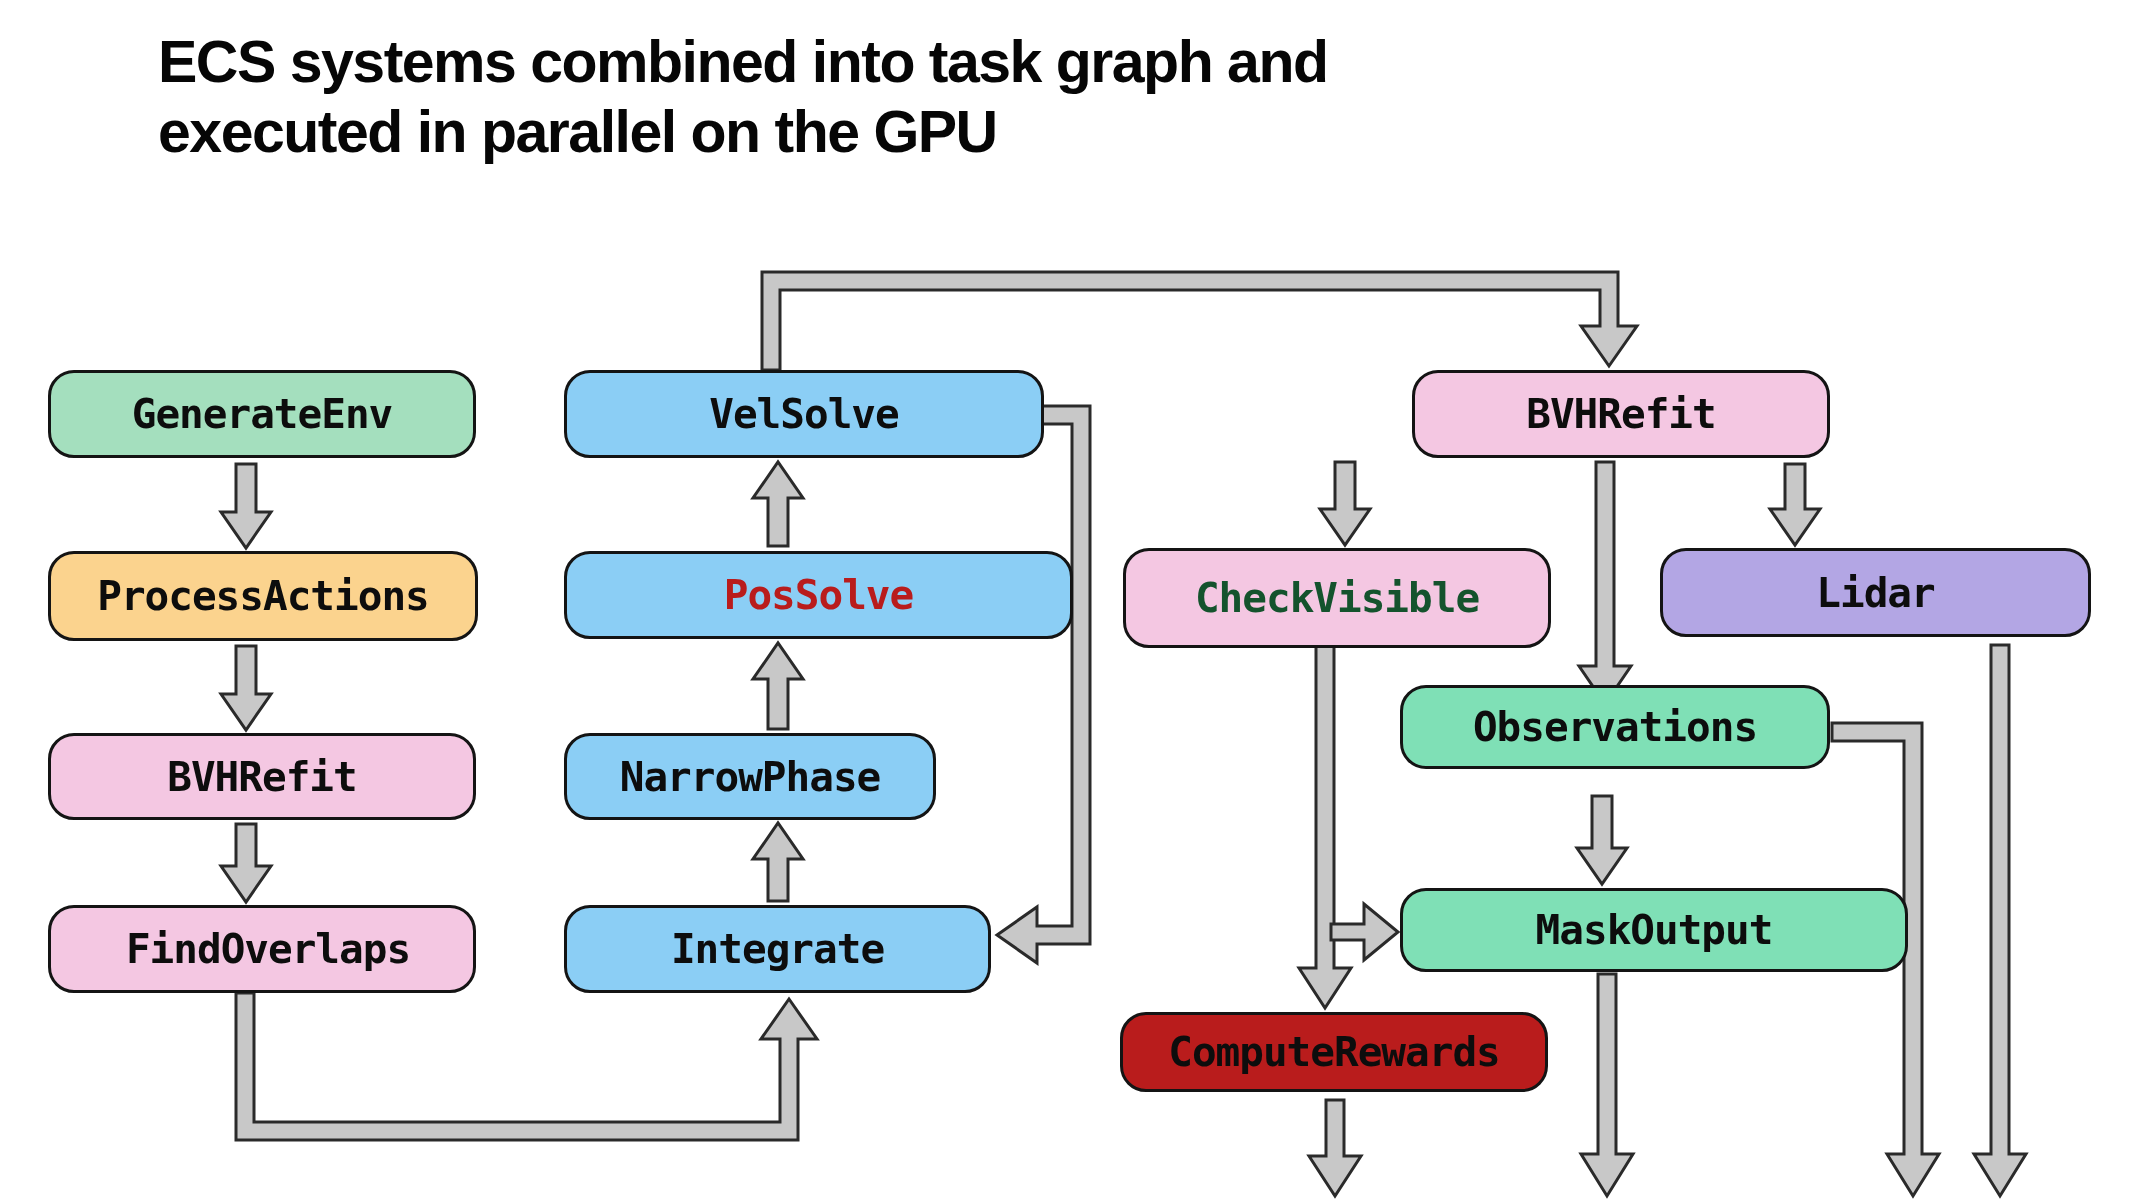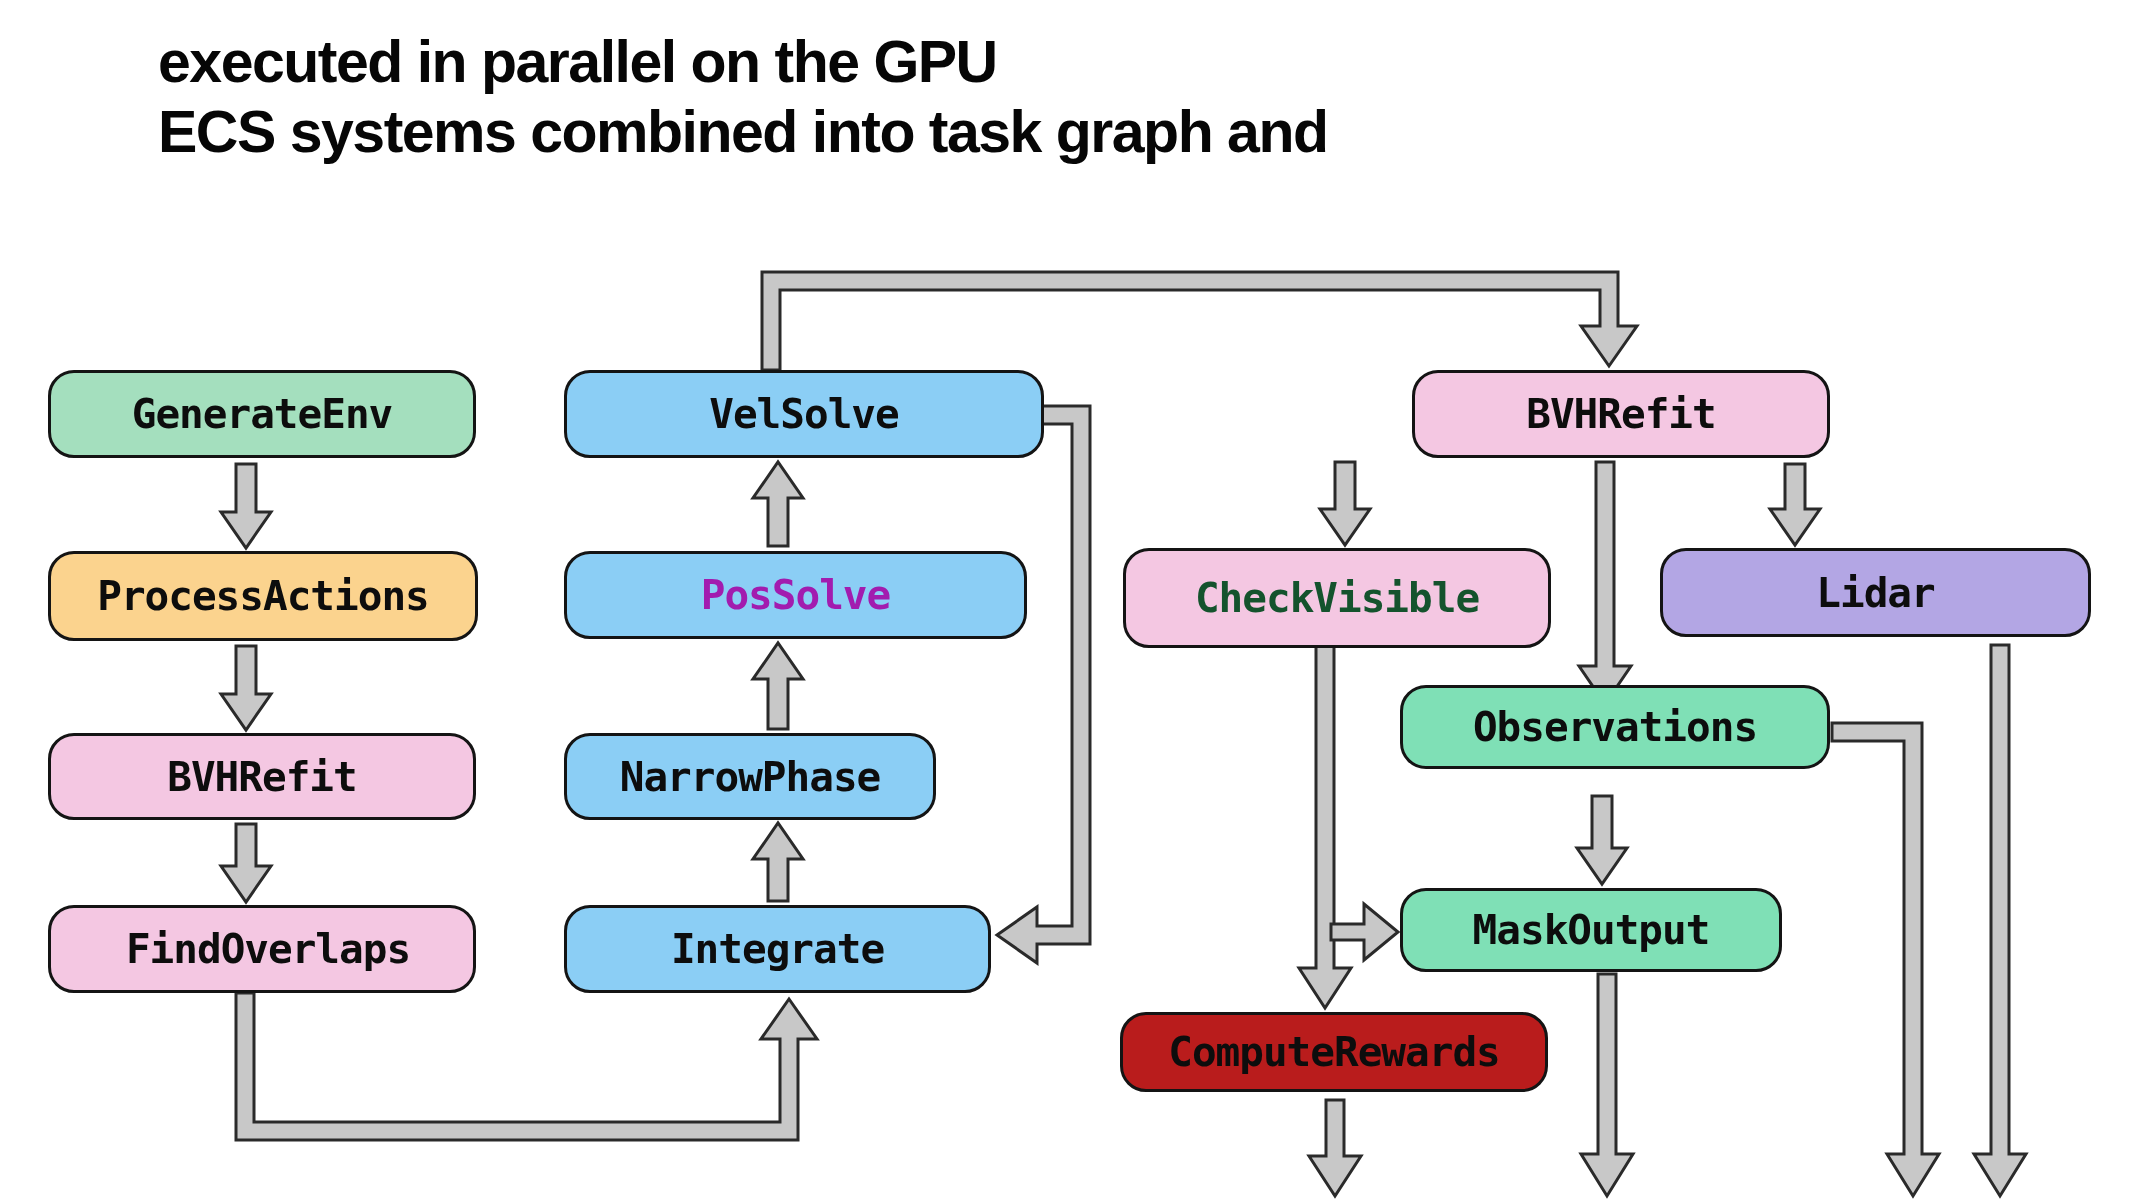--- a/index.html
+++ b/index.html
@@ -36,60 +36,60 @@
       <path d="M1785.0 464.0 L 1785.0 509.0 L 1770.0 509.0 L 1795.0 545.0 L 1820.0 509.0 L 1805.0 509.0 L 1805.0 464.0 Z" fill="#c8c8c8" stroke="#2a2a2a" stroke-width="3" stroke-linejoin="miter"></path>
       <path d="M1316.0 646.0 L 1316.0 968.0 L 1299.0 968.0 L 1325.0 1008.0 L 1351.0 968.0 L 1334.0 968.0 L 1334.0 646.0 Z" fill="#c8c8c8" stroke="#2a2a2a" stroke-width="3" stroke-linejoin="miter"></path>
       <path d="M1331.0 940.0 L 1364.0 940.0 L 1364.0 960.0 L 1398.0 932.0 L 1364.0 904.0 L 1364.0 924.0 L 1331.0 924.0 Z" fill="#c8c8c8" stroke="#2a2a2a" stroke-width="3" stroke-linejoin="miter"></path>
       <path d="M1592.0 796.0 L 1592.0 848.0 L 1577.0 848.0 L 1602.0 884.0 L 1627.0 848.0 L 1612.0 848.0 L 1612.0 796.0 Z" fill="#c8c8c8" stroke="#2a2a2a" stroke-width="3" stroke-linejoin="miter"></path>
       <path d="M1598.0 974.0 L 1598.0 1154.0 L 1581.0 1154.0 L 1607.0 1196.0 L 1633.0 1154.0 L 1616.0 1154.0 L 1616.0 974.0 Z" fill="#c8c8c8" stroke="#2a2a2a" stroke-width="3" stroke-linejoin="miter"></path>
       <path d="M1326.0 1100.0 L 1326.0 1156.0 L 1309.0 1156.0 L 1335.0 1196.0 L 1361.0 1156.0 L 1344.0 1156.0 L 1344.0 1100.0 Z" fill="#c8c8c8" stroke="#2a2a2a" stroke-width="3" stroke-linejoin="miter"></path>
       <path d="M1832.0 741.0 L 1904.0 741.0 L 1904.0 1154.0 L 1887.0 1154.0 L 1913.0 1196.0 L 1939.0 1154.0 L 1922.0 1154.0 L 1922.0 723.0 L 1832.0 723.0 Z" fill="#c8c8c8" stroke="#2a2a2a" stroke-width="3" stroke-linejoin="miter"></path>
       <path d="M1991.0 645.0 L 1991.0 1154.0 L 1974.0 1154.0 L 2000.0 1196.0 L 2026.0 1154.0 L 2009.0 1154.0 L 2009.0 645.0 Z" fill="#c8c8c8" stroke="#2a2a2a" stroke-width="3" stroke-linejoin="miter"></path>
     </svg>
   <h1 id="title">
+    <span>ECS systems combined into task graph and</span>
     <span>executed in parallel on the GPU</span>
-    <span>ECS systems combined into task graph and</span>
   </h1>
   <div id="nodes">
       <div class="node" style="left: 48px; top: 370px; width: 428px; height: 88px; background: rgb(164, 223, 190); border-color: rgb(20, 20, 20); color: rgb(13, 13, 13);">
         <span>GenerateEnv</span>
       </div>
       <div class="node" style="left: 48px; top: 551px; width: 430px; height: 90px; background: rgb(251, 211, 142); border-color: rgb(20, 20, 20); color: rgb(13, 13, 13);">
         <span>ProcessActions</span>
       </div>
       <div class="node" style="left: 48px; top: 733px; width: 428px; height: 87px; background: rgb(244, 199, 226); border-color: rgb(20, 20, 20); color: rgb(13, 13, 13);">
         <span>BVHRefit</span>
       </div>
       <div class="node" style="left: 48px; top: 905px; width: 428px; height: 88px; background: rgb(244, 199, 226); border-color: rgb(20, 20, 20); color: rgb(13, 13, 13); padding-left: 12px;">
         <span>FindOverlaps</span>
       </div>
       <div class="node" style="left: 564px; top: 370px; width: 480px; height: 88px; background: rgb(139, 206, 245); border-color: rgb(20, 20, 20); color: rgb(13, 13, 13);">
         <span>VelSolve</span>
       </div>
-      <div class="node" style="left: 564px; top: 551px; width: 463px; height: 88px; background: rgb(139, 206, 245); border-color: rgb(20, 20, 20); color: #a21caf;">
+      <div class="node" style="left: 564px; top: 551px; width: 509px; height: 88px; background: rgb(139, 206, 245); border-color: rgb(20, 20, 20); color: #b91c1c;">
         <span>PosSolve</span>
       </div>
       <div class="node" style="left: 564px; top: 733px; width: 372px; height: 87px; background: rgb(139, 206, 245); border-color: rgb(20, 20, 20); color: rgb(13, 13, 13);">
         <span>NarrowPhase</span>
       </div>
       <div class="node" style="left: 564px; top: 905px; width: 427px; height: 88px; background: rgb(139, 206, 245); border-color: rgb(20, 20, 20); color: rgb(13, 13, 13);">
         <span>Integrate</span>
       </div>
       <div class="node" style="left: 1412px; top: 370px; width: 418px; height: 88px; background: rgb(244, 199, 226); border-color: rgb(20, 20, 20); color: rgb(13, 13, 13);">
         <span>BVHRefit</span>
       </div>
       <div class="node" style="left: 1123px; top: 548px; width: 428px; height: 100px; background: rgb(244, 199, 226); border-color: rgb(20, 20, 20); color: #14532d;">
         <span>CheckVisible</span>
       </div>
       <div class="node" style="left: 1660px; top: 548px; width: 431px; height: 89px; background: rgb(179, 166, 228); border-color: rgb(20, 20, 20); color: rgb(13, 13, 13);">
         <span>Lidar</span>
       </div>
       <div class="node" style="left: 1400px; top: 685px; width: 430px; height: 84px; background: rgb(127, 224, 182); border-color: rgb(20, 20, 20); color: rgb(13, 13, 13);">
         <span>Observations</span>
       </div>
-      <div class="node" style="left: 1400px; top: 888px; width: 382px; height: 84px; background: rgb(127, 224, 182); border-color: rgb(20, 20, 20); color: rgb(13, 13, 13);">
+      <div class="node" style="left: 1400px; top: 888px; width: 508px; height: 84px; background: rgb(127, 224, 182); border-color: rgb(20, 20, 20); color: rgb(13, 13, 13);">
         <span>MaskOutput</span>
       </div>
       <div class="node" style="left: 1120px; top: 1012px; width: 428px; height: 80px; background: #b91c1c; border-color: rgb(20, 20, 20); color: rgb(13, 13, 13);">
         <span>ComputeRewards</span>
       </div>
     </div>
 </div>
 
 </body></html>

